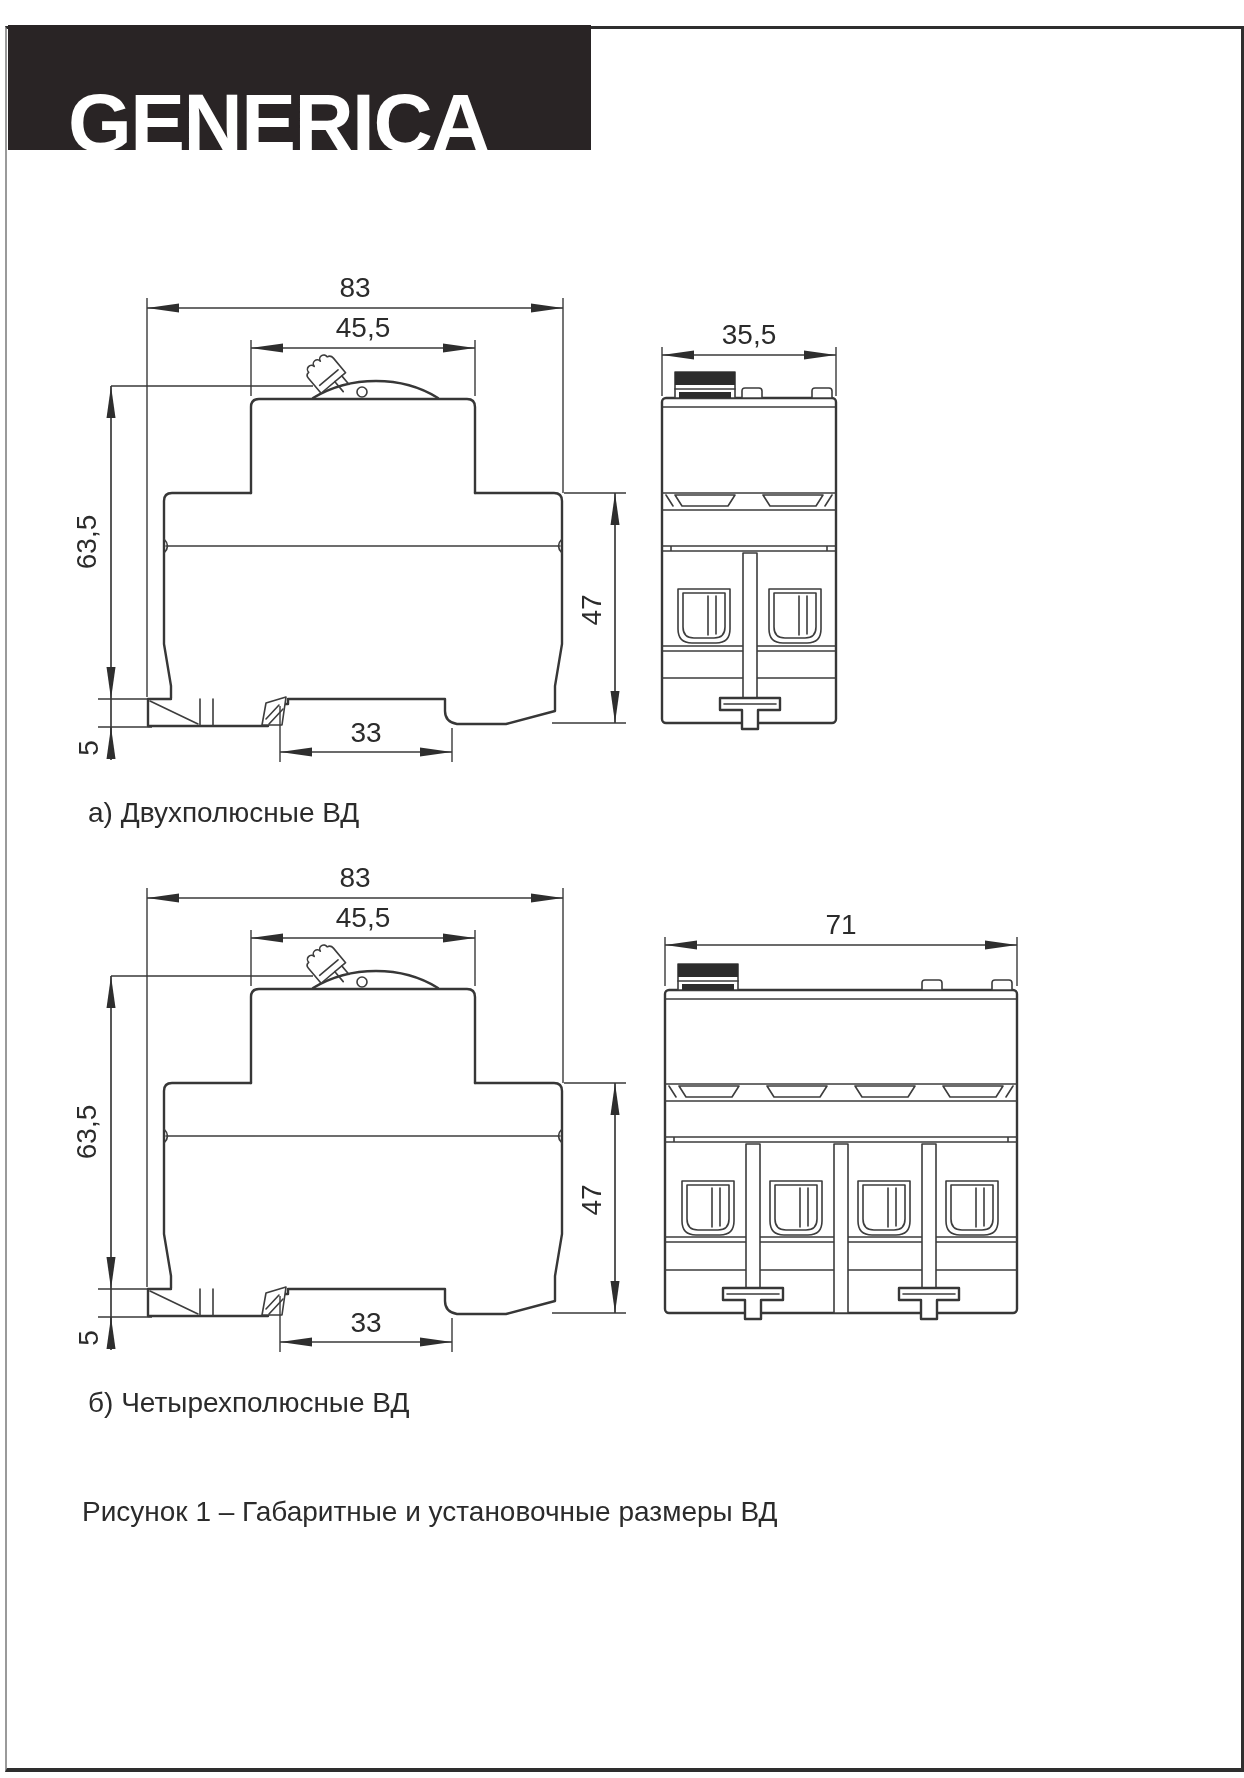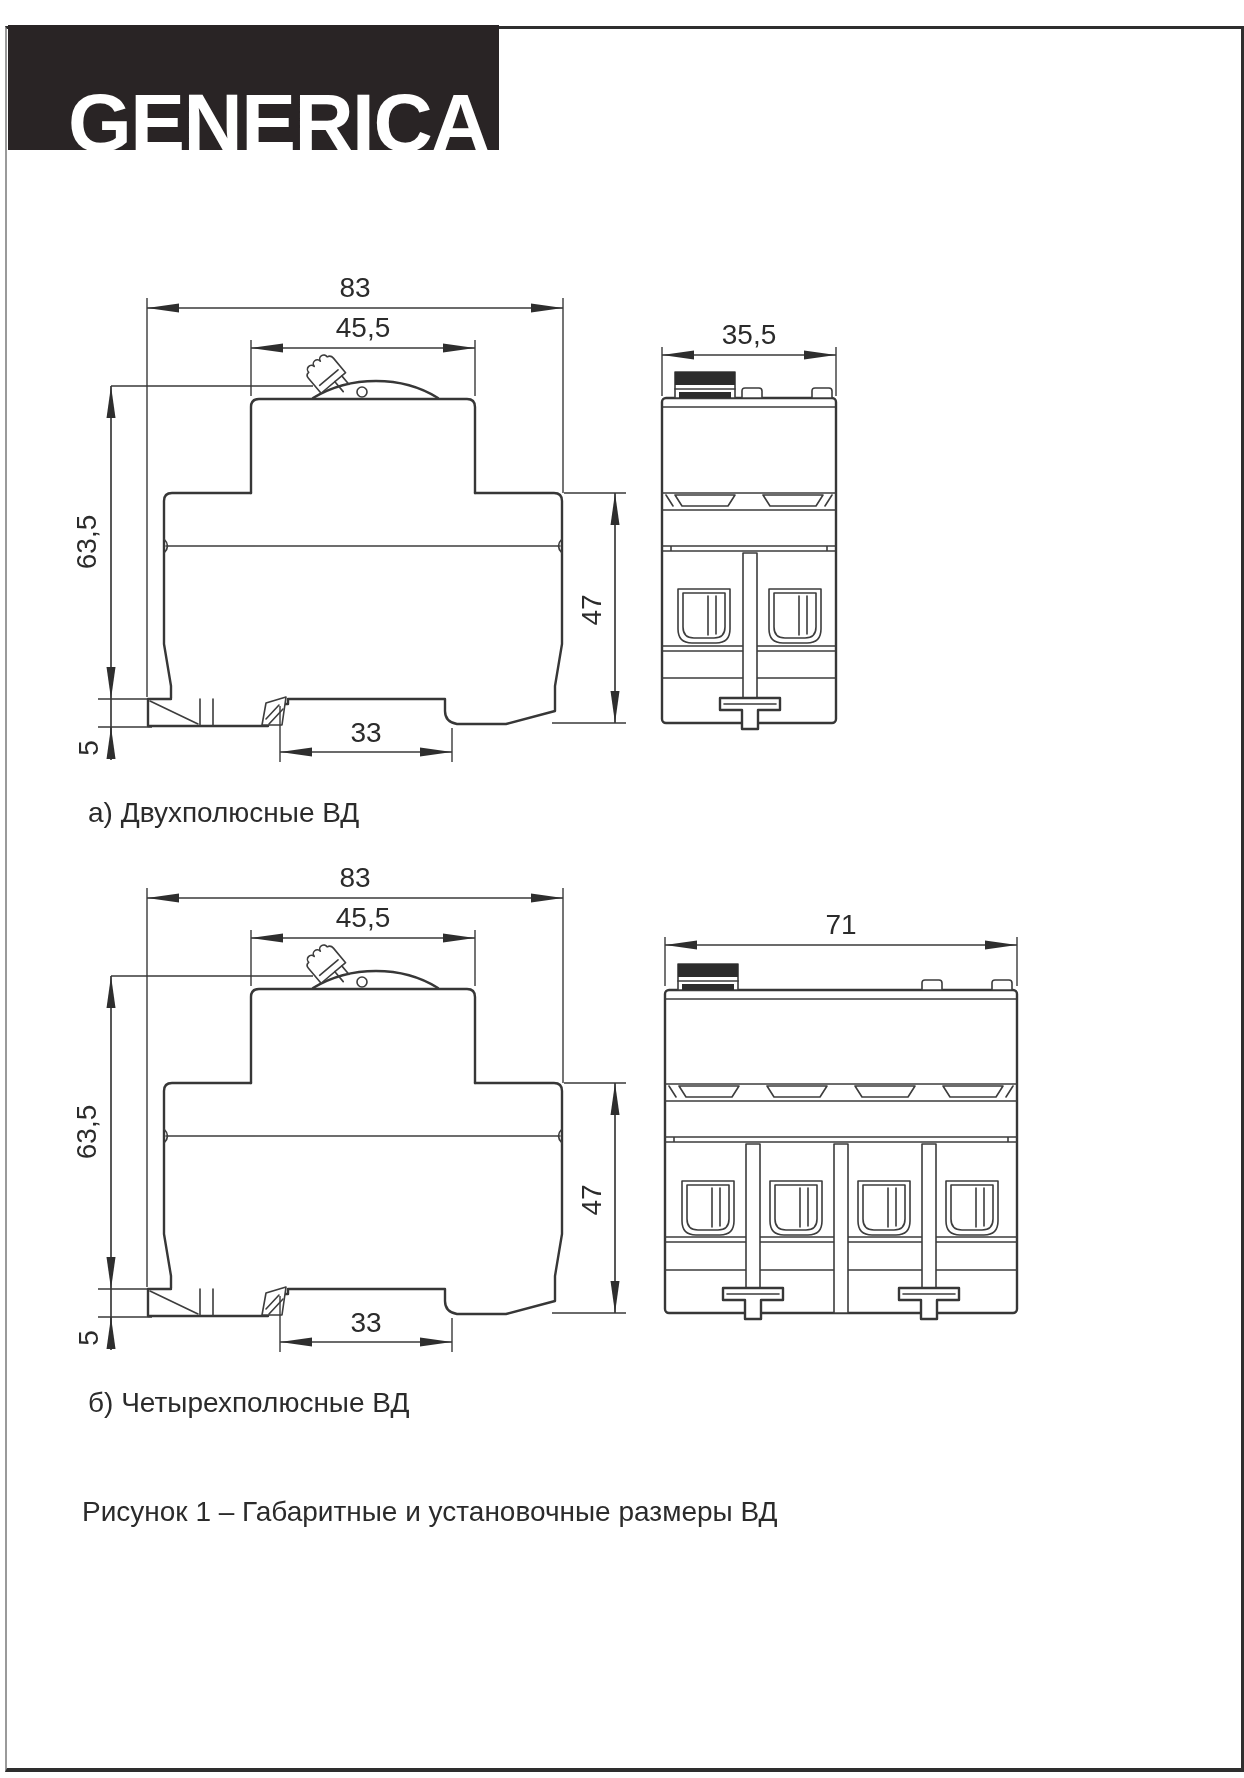--- a/index.html
+++ b/index.html
@@ -1,21 +1,21 @@
 <!DOCTYPE html>
 <html><head>
 <meta charset="utf-8">
 <style>
   html,body{margin:0;padding:0;background:#e8e8e8;}
   .page{position:relative;width:1244px;height:1778px;background:#ffffff;overflow:hidden;
         font-family:"Liberation Sans",sans-serif;}
   .frame{position:absolute;left:5px;top:26px;width:1234px;height:1739px;
          border-top:3px solid #2e2e2e;border-right:4px solid #2e2e2e;
          border-bottom:4px solid #2e2e2e;border-left:2px solid #9a9a9a;}
-  .logo-band{position:absolute;left:8px;top:25px;width:491px;height:125px;background:#292425;}
+  .logo-band{position:absolute;left:8px;top:25px;width:583px;height:125px;background:#292425;}
   .logo-text{position:absolute;left:60px;top:57px;font-weight:bold;font-size:82px;line-height:82px;
              letter-spacing:-1.5px;color:#ffffff;white-space:nowrap;
              font-family:"Liberation Sans",sans-serif;}
   svg.drawing{position:absolute;left:0;top:0;}
   .o{fill:none;stroke:#373737;stroke-width:2.4;stroke-linejoin:round;stroke-linecap:round;}
   .t{fill:none;stroke:#3d3d3d;stroke-width:1.6;stroke-linejoin:round;stroke-linecap:round;}
   .f{fill:#2c2c2c;stroke:none;}
   .dim{fill:none;stroke:#3a3a3a;stroke-width:1.7;}
   .ext{fill:none;stroke:#3a3a3a;stroke-width:1.4;}
   .dimtxt{font-family:"Liberation Sans",sans-serif;font-size:28px;fill:#2b2b2b;text-anchor:middle;}

